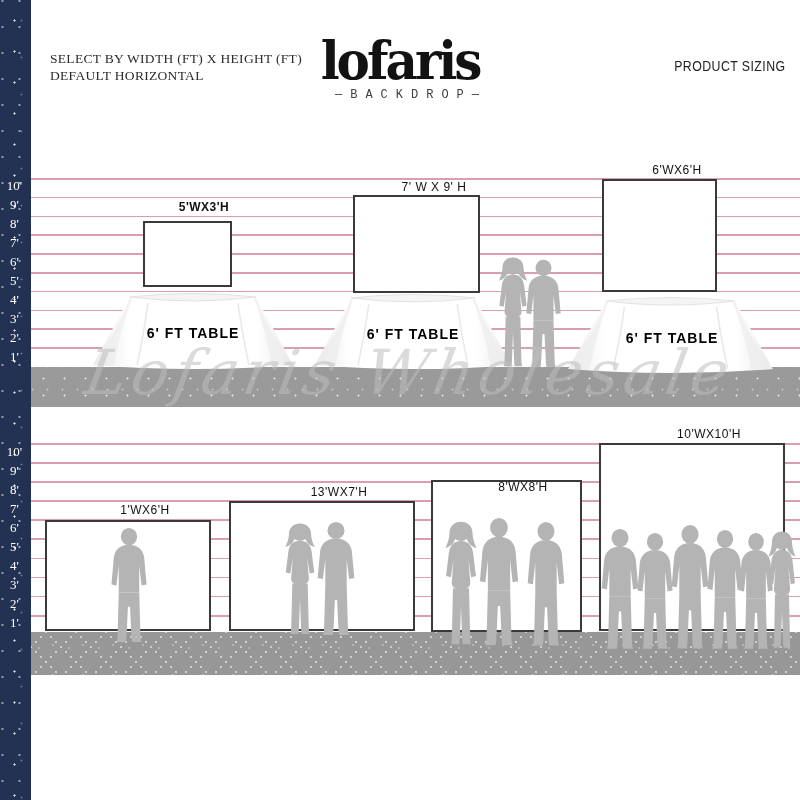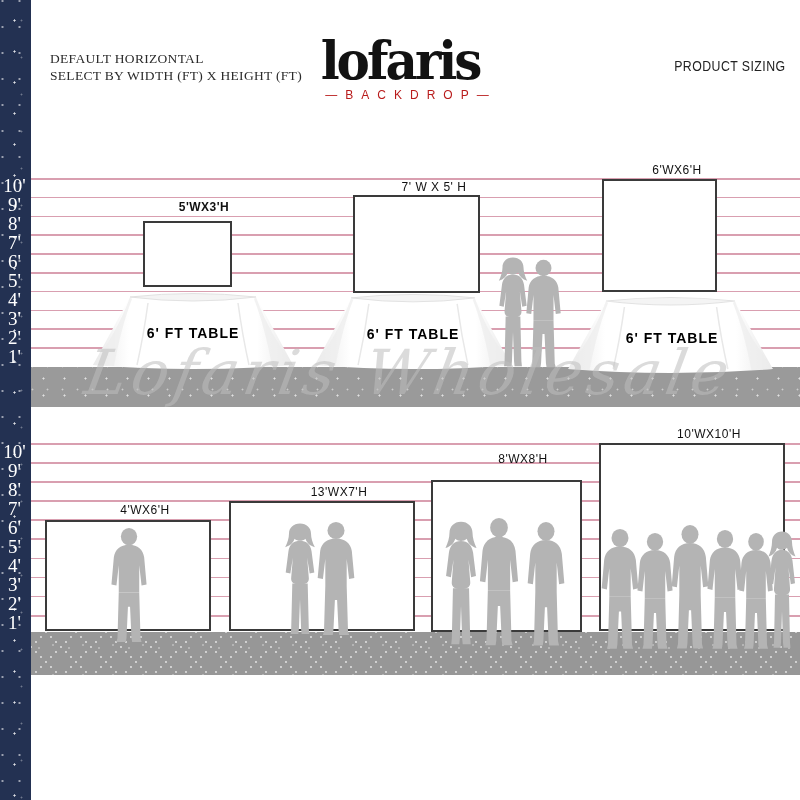--- a/index.html
+++ b/index.html
@@ -9,30 +9,30 @@
   
   .strip{position:absolute;left:0;top:0;width:31px;height:800px;z-index:10;
     background-color:#233152;
     background-image:
       radial-gradient(circle, rgba(255,255,255,.85) .8px, transparent 1.4px),
       radial-gradient(circle, rgba(255,255,255,.55) .8px, transparent 1.4px),
       radial-gradient(circle, rgba(255,255,255,.35) .7px, transparent 1.2px);
     background-size:23px 31px,17px 26px,29px 37px;
     background-position:3px 5px,11px 14px,7px 2px;}
   .tick{position:absolute;left:0;width:29px;text-align:center;color:#ffffff;
-        font-family:"Liberation Serif",serif;font-size:19px;line-height:16px;}
+        font-family:"Liberation Serif",serif;font-size:13px;line-height:16px;}
 
   
   .hdr-left{position:absolute;left:50px;top:50px;z-index:5;color:#2b2b2b;
     font-family:"Liberation Serif",serif;font-size:13.5px;line-height:17px;letter-spacing:.3px;}
   .logo{position:absolute;left:0;right:0;top:36px;text-align:center;z-index:5;}
   .logo-main{font-family:"DejaVu Serif",serif;font-weight:bold;font-size:50px;line-height:50px;
     letter-spacing:-3px;color:#121212;transform:scaleY(1.04);}
-  .logo-sub{font-family:Liberation Sans, sans-serif;font-size:12px;letter-spacing:8px;
-    color:#b91c1c;margin-top:2px;padding-left:22px;}
+  .logo-sub{font-family:Liberation Mono, monospace;font-size:12px;letter-spacing:8px;
+    color:#404040;margin-top:2px;padding-left:22px;}
   .hdr-right{position:absolute;right:14px;top:58px;z-index:5;color:#222;
     font-size:14px;letter-spacing:.5px;transform:scaleX(.88);transform-origin:right center;}
 
   
   .lines{position:absolute;left:31px;right:0;z-index:1;}
   .lines-top{top:178px;height:172px;
     background:repeating-linear-gradient(to bottom,#d99fb0 0 1.6px,transparent 1.6px 18.8px);}
   .lines-bottom{top:443px;height:174px;
     background:repeating-linear-gradient(to bottom,#d99fb0 0 1.7px,transparent 1.7px 19.1px);}
 
@@ -126,33 +126,33 @@
 
   <div class="floor-top"></div>
   <svg class="floor-bottom" viewBox="0 0 769 43" preserveAspectRatio="none">
     <rect width="769" height="43" fill="#979797"></rect>
     <rect width="769" height="43" fill="url(#diamond-dots)"></rect>
   </svg>
 
   <div class="watermark">Lofaris Wholesale</div>
 
   <div class="hdr-left">
+    <div>SELECT BY WIDTH (FT) X HEIGHT (FT)</div>
     <div>DEFAULT HORIZONTAL</div>
-    <div>SELECT BY WIDTH (FT) X HEIGHT (FT)</div>
   </div>
   <div class="logo">
     <div class="logo-main">lofaris</div>
     <div class="logo-sub">—BACKDROP—</div>
   </div>
   <div class="hdr-right">PRODUCT SIZING</div>
 
   <div class="bd-label" style="left:187px;top:200px;font-weight:bold;">5'WX3'H</div>
   <div class="bd" style="left:143px;top:221px;width:89px;height:66px;"></div>
 
-  <div class="bd-label" style="left:417px;top:180px;">7' W X 5' H</div>
+  <div class="bd-label" style="left:417px;top:180px;">7' W X 9' H</div>
   <div class="bd" style="left:353px;top:195px;width:127px;height:98px;"></div>
 
   <div class="bd-label" style="left:660px;top:163px;">6'WX6'H</div>
   <div class="bd" style="left:602px;top:179px;width:115px;height:113px;"></div>
 
   <svg class="table" style="left:88px;top:289px;width:210px;height:84px;" viewBox="0 0 210 84" preserveAspectRatio="none">
       <use href="#tablecloth"></use>
     </svg>
   <div class="table-label" style="left:193px;top:325px;">6' FT TABLE</div>
 
@@ -166,27 +166,27 @@
     </svg>
   <div class="table-label" style="left:672px;top:330px;">6' FT TABLE</div>
 
   <svg class="person" style="left:492px;top:256px;width:42px;height:117px;" viewBox="0 0 40 120" preserveAspectRatio="none">
       <use href="#person-woman"></use>
     </svg>
   <svg class="person" style="left:521px;top:259px;width:45px;height:114px;" viewBox="0 0 44 120" preserveAspectRatio="none">
       <use href="#person-man"></use>
     </svg>
 
-  <div class="bd-label" style="left:128px;top:503px;">4'WX6'H</div>
+  <div class="bd-label" style="left:128px;top:503px;">1'WX6'H</div>
   <div class="bd" style="left:45px;top:520px;width:166px;height:111px;"></div>
 
   <div class="bd-label" style="left:322px;top:485px;">13'WX7'H</div>
   <div class="bd" style="left:229px;top:501px;width:186px;height:130px;"></div>
 
-  <div class="bd-label" style="left:506px;top:452px;">8'WX8'H</div>
+  <div class="bd-label" style="left:506px;top:480px;">8'WX8'H</div>
   <div class="bd" style="left:431px;top:480px;width:151px;height:152px;"></div>
 
   <div class="bd-label" style="left:692px;top:427px;text-align:right;">10'WX10'H</div>
   <div class="bd" style="left:599px;top:443px;width:186px;height:188px;"></div>
 
   <svg class="person" style="left:106px;top:527px;width:46px;height:121px;" viewBox="0 0 44 120" preserveAspectRatio="none">
       <use href="#person-man"></use>
     </svg>
 
   <svg class="person" style="left:278px;top:522px;width:44px;height:119px;" viewBox="0 0 40 120" preserveAspectRatio="none">

